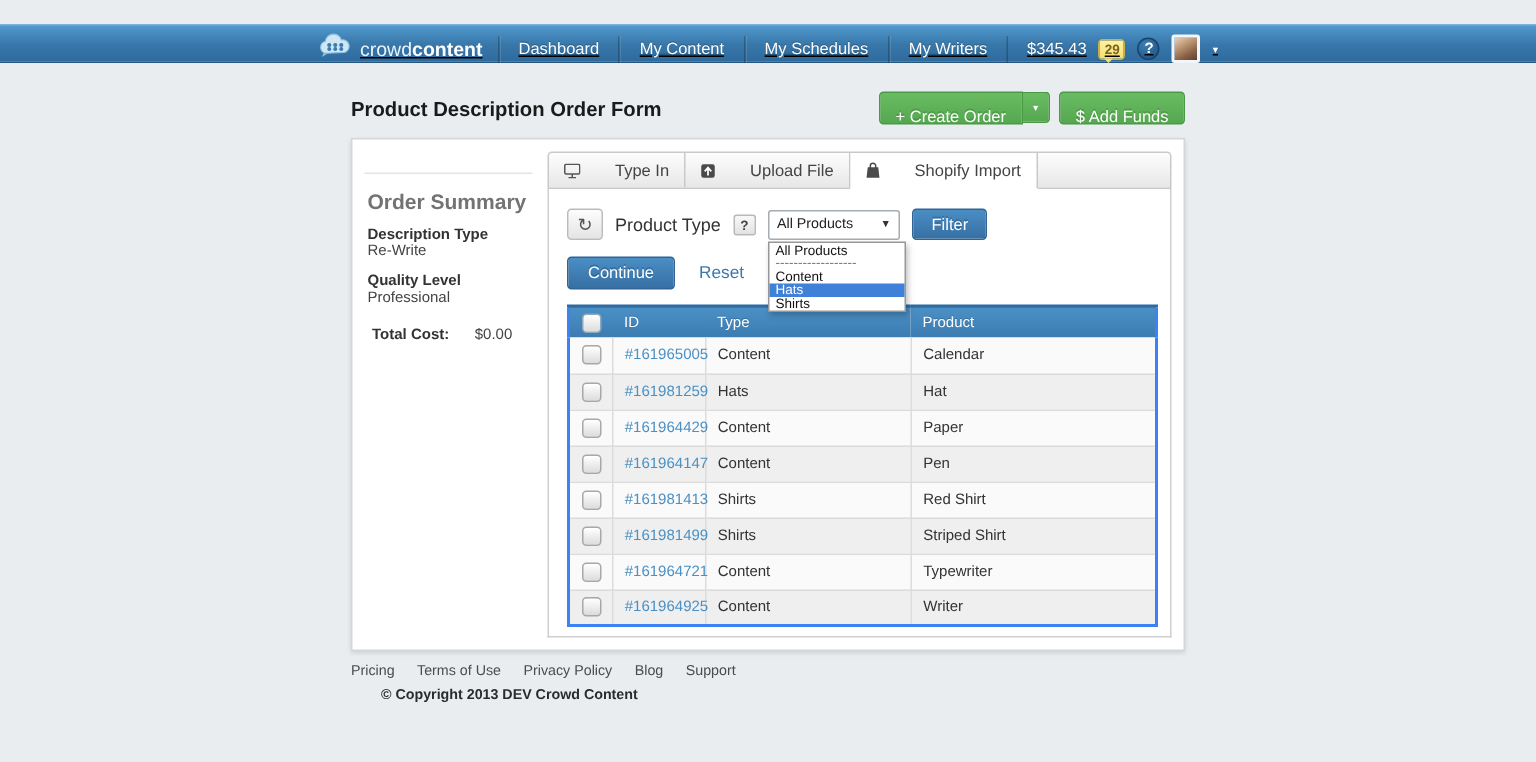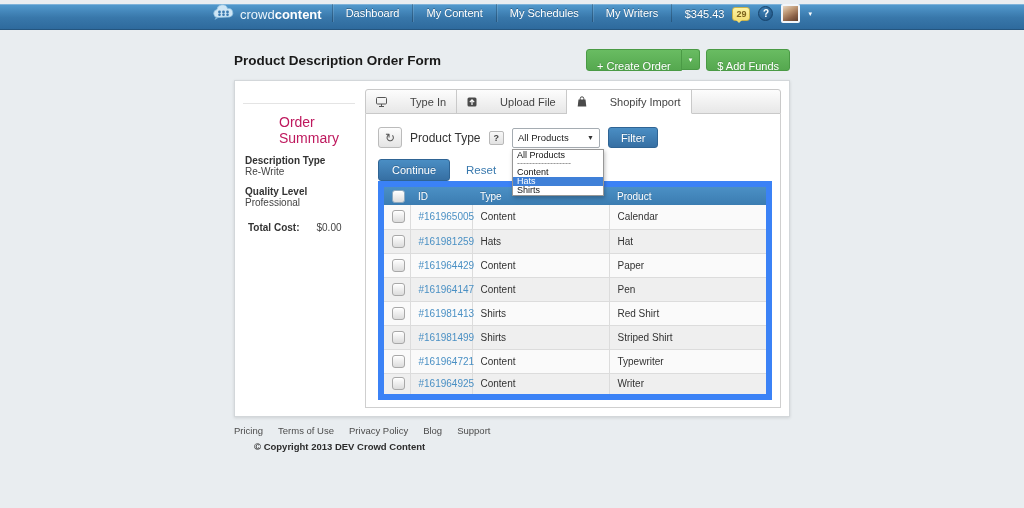--- a/index.html
+++ b/index.html
@@ -2,21 +2,21 @@
 <html><head>
 <meta charset="utf-8">
 <style>
   * { margin:0; padding:0; box-sizing:border-box; }
   html,body { width:1024px; height:508px; }
   body { font-family:"Liberation Sans", sans-serif; background:#e9edf0; position:relative; overflow:hidden; }
   .stage { width:1024px; height:508px; position:relative; background:#e9edf0; }
 
   
   .navbar { height:26px; background:linear-gradient(#539bcf 0%, #3877aa 55%, #2e6a9d 100%); border-bottom:1px solid #24557f; box-shadow:inset 0 1px 0 rgba(255,255,255,.25); }
-  .navbar-inner { width:600px; margin:4px auto; height:26px; display:flex; align-items:flex-start; }
+  .navbar-inner { width:600px; margin:16px auto; height:26px; display:flex; align-items:flex-end;text-decoration:underline; }
   .logo { display:flex; align-items:center; gap:4px; color:#fff; font-size:13px; cursor:pointer; padding-right:10px; }
   .brand-light { font-weight:300; color:#eaf4fb; }
   .brand-bold { font-weight:bold; color:#fff; }
   .nav-items { display:flex; align-items:stretch; }
   .nav-item { display:flex; align-items:center; padding:3px 13px; color:#fff; font-size:11px; text-shadow:0 -1px 0 rgba(0,0,0,.3); border-left:1px solid rgba(0,0,0,.22); box-shadow:inset 1px 0 0 rgba(255,255,255,.12); cursor:pointer; }
   .nav-item:last-child { border-right:1px solid rgba(0,0,0,.22); }
   .nav-right { margin-left:auto; display:flex; align-items:center; gap:8px; }
   .balance { color:#fff; font-size:11px; text-shadow:0 -1px 0 rgba(0,0,0,.3); cursor:pointer; }
   .notif-badge { position:relative; background:linear-gradient(#fdf3a4,#f3df76); border:1px solid #c9b24a; border-radius:3px; color:#7c621c; font-size:9px; font-weight:bold; padding:1px 3px; cursor:pointer; }
   .notif-badge:after { content:""; position:absolute; left:3px; bottom:-3px; border-left:3px solid transparent; border-right:3px solid transparent; border-top:3px solid #f3df76; }
@@ -37,21 +37,21 @@
   
   .card { margin-top:9px; background:#fff; border:1px solid #d3d7da; box-shadow:0 1px 3px rgba(0,0,0,.12); padding:8px; display:flex; min-height:337px; }
 
   
   .sidebar { width:112px; flex:none; margin-right:10px; }
   .step { height:27px; display:flex; align-items:center; padding:0 8px; color:#fff; font-size:10px; text-shadow:0 -1px 0 rgba(0,0,0,.25); margin-bottom:1px; cursor:pointer; }
   .step.step-1 { background:linear-gradient(#427fb0,#336d9e); }
   .step.step-2 { background:linear-gradient(#5d9cd2,#4484bb); }
   .step.step-3 { background:linear-gradient(#fcfcfc,#ececec); color:#6d6d6d; text-shadow:none; border:1px solid #e0e0e0; }
   .summary { margin-top:14px; border-top:1px solid #e4e4e4; padding:10px 2px 0 2px; }
-  .summary-title { font-size:14px; color:#be185d; font-weight:400; margin-bottom:9px;margin-left:34px; }
+  .summary-title { font-size:14px; color:#737373; font-weight:700; margin-bottom:9px; }
   .summary-field { margin-bottom:9px; }
   .summary-label { font-size:10px; font-weight:bold; color:#333; }
   .summary-value { font-size:10px; color:#444; }
   .summary-total { margin-top:14px; font-size:10px; display:flex; gap:17px; padding-left:3px; }
   .summary-total .t-label { font-weight:bold; color:#333; }
   .summary-total .t-value { color:#444; }
 
   
   .main-panel { flex:1; display:flex; flex-direction:column; }
   .tab-strip { display:flex; background:linear-gradient(#fdfdfd,#e7e7e7); border:1px solid #c9c9c9; border-radius:3px 3px 0 0; height:25px; }
@@ -72,21 +72,21 @@
   .dropdown-option { font-size:9px; color:#111; padding:0 4px; line-height:8.8px; white-space:nowrap; overflow:hidden; cursor:pointer; }
   .dropdown-option.highlighted { background:#3f80d8; color:#fff; }
   .dropdown-option.divider { color:#777; letter-spacing:0; cursor:default; }
   .btn-blue { background:linear-gradient(#4a8ec4,#366fa3); border:1px solid #2f6494; color:#fff; font-size:11px; font-family:"Liberation Sans",sans-serif; height:21px; padding:0 12px; border-radius:3px; cursor:pointer; text-shadow:0 -1px 0 rgba(0,0,0,.2); }
   .btn-filter { margin-left:0; }
   .action-row { display:flex; align-items:center; gap:16px; margin-top:11px; }
   .btn-continue { height:22px; padding:0 13px; }
   .reset-link { font-size:11.5px; color:#3979ae; cursor:pointer; }
 
   
-  .orders-table { width:calc(100% - 4px); border-collapse:collapse; margin-top:0; border:6px solid #3b82f6; table-layout:fixed; }
+  .orders-table { width:calc(100% - 4px); border-collapse:collapse; margin-top:10px; border:2px solid #3b82f6; table-layout:fixed; }
   .orders-table thead th { background:linear-gradient(#4b90c5,#3b7cb1); border-top:2px solid #2d6ba2; color:#fff; font-size:10px; font-weight:normal; text-align:left; height:21px; padding:0 8px; text-shadow:0 -1px 0 rgba(0,0,0,.2); }
   .orders-table td { font-size:10px; color:#333; height:24px; padding:0 8px; border:1px solid #dcdcdc; border-top:none; }
   .orders-table tbody tr:nth-child(odd) { background:#fafafa; }
   .orders-table tbody tr:nth-child(even) { background:#efefef; }
   .col-check { width:29px; }
   .col-id { width:62px; }
   .col-type { width:137px; }
   .checkbox { display:inline-block; width:13px; height:13px; background:linear-gradient(#ffffff,#dcdcdc); border:1px solid #a8a8a8; border-radius:3px; vertical-align:middle; cursor:pointer; box-shadow:inset 0 1px 0 #fff; }
   th .checkbox { border-color:#8aa8c0; }
   .id-link { color:#4a90c4; cursor:pointer; }

